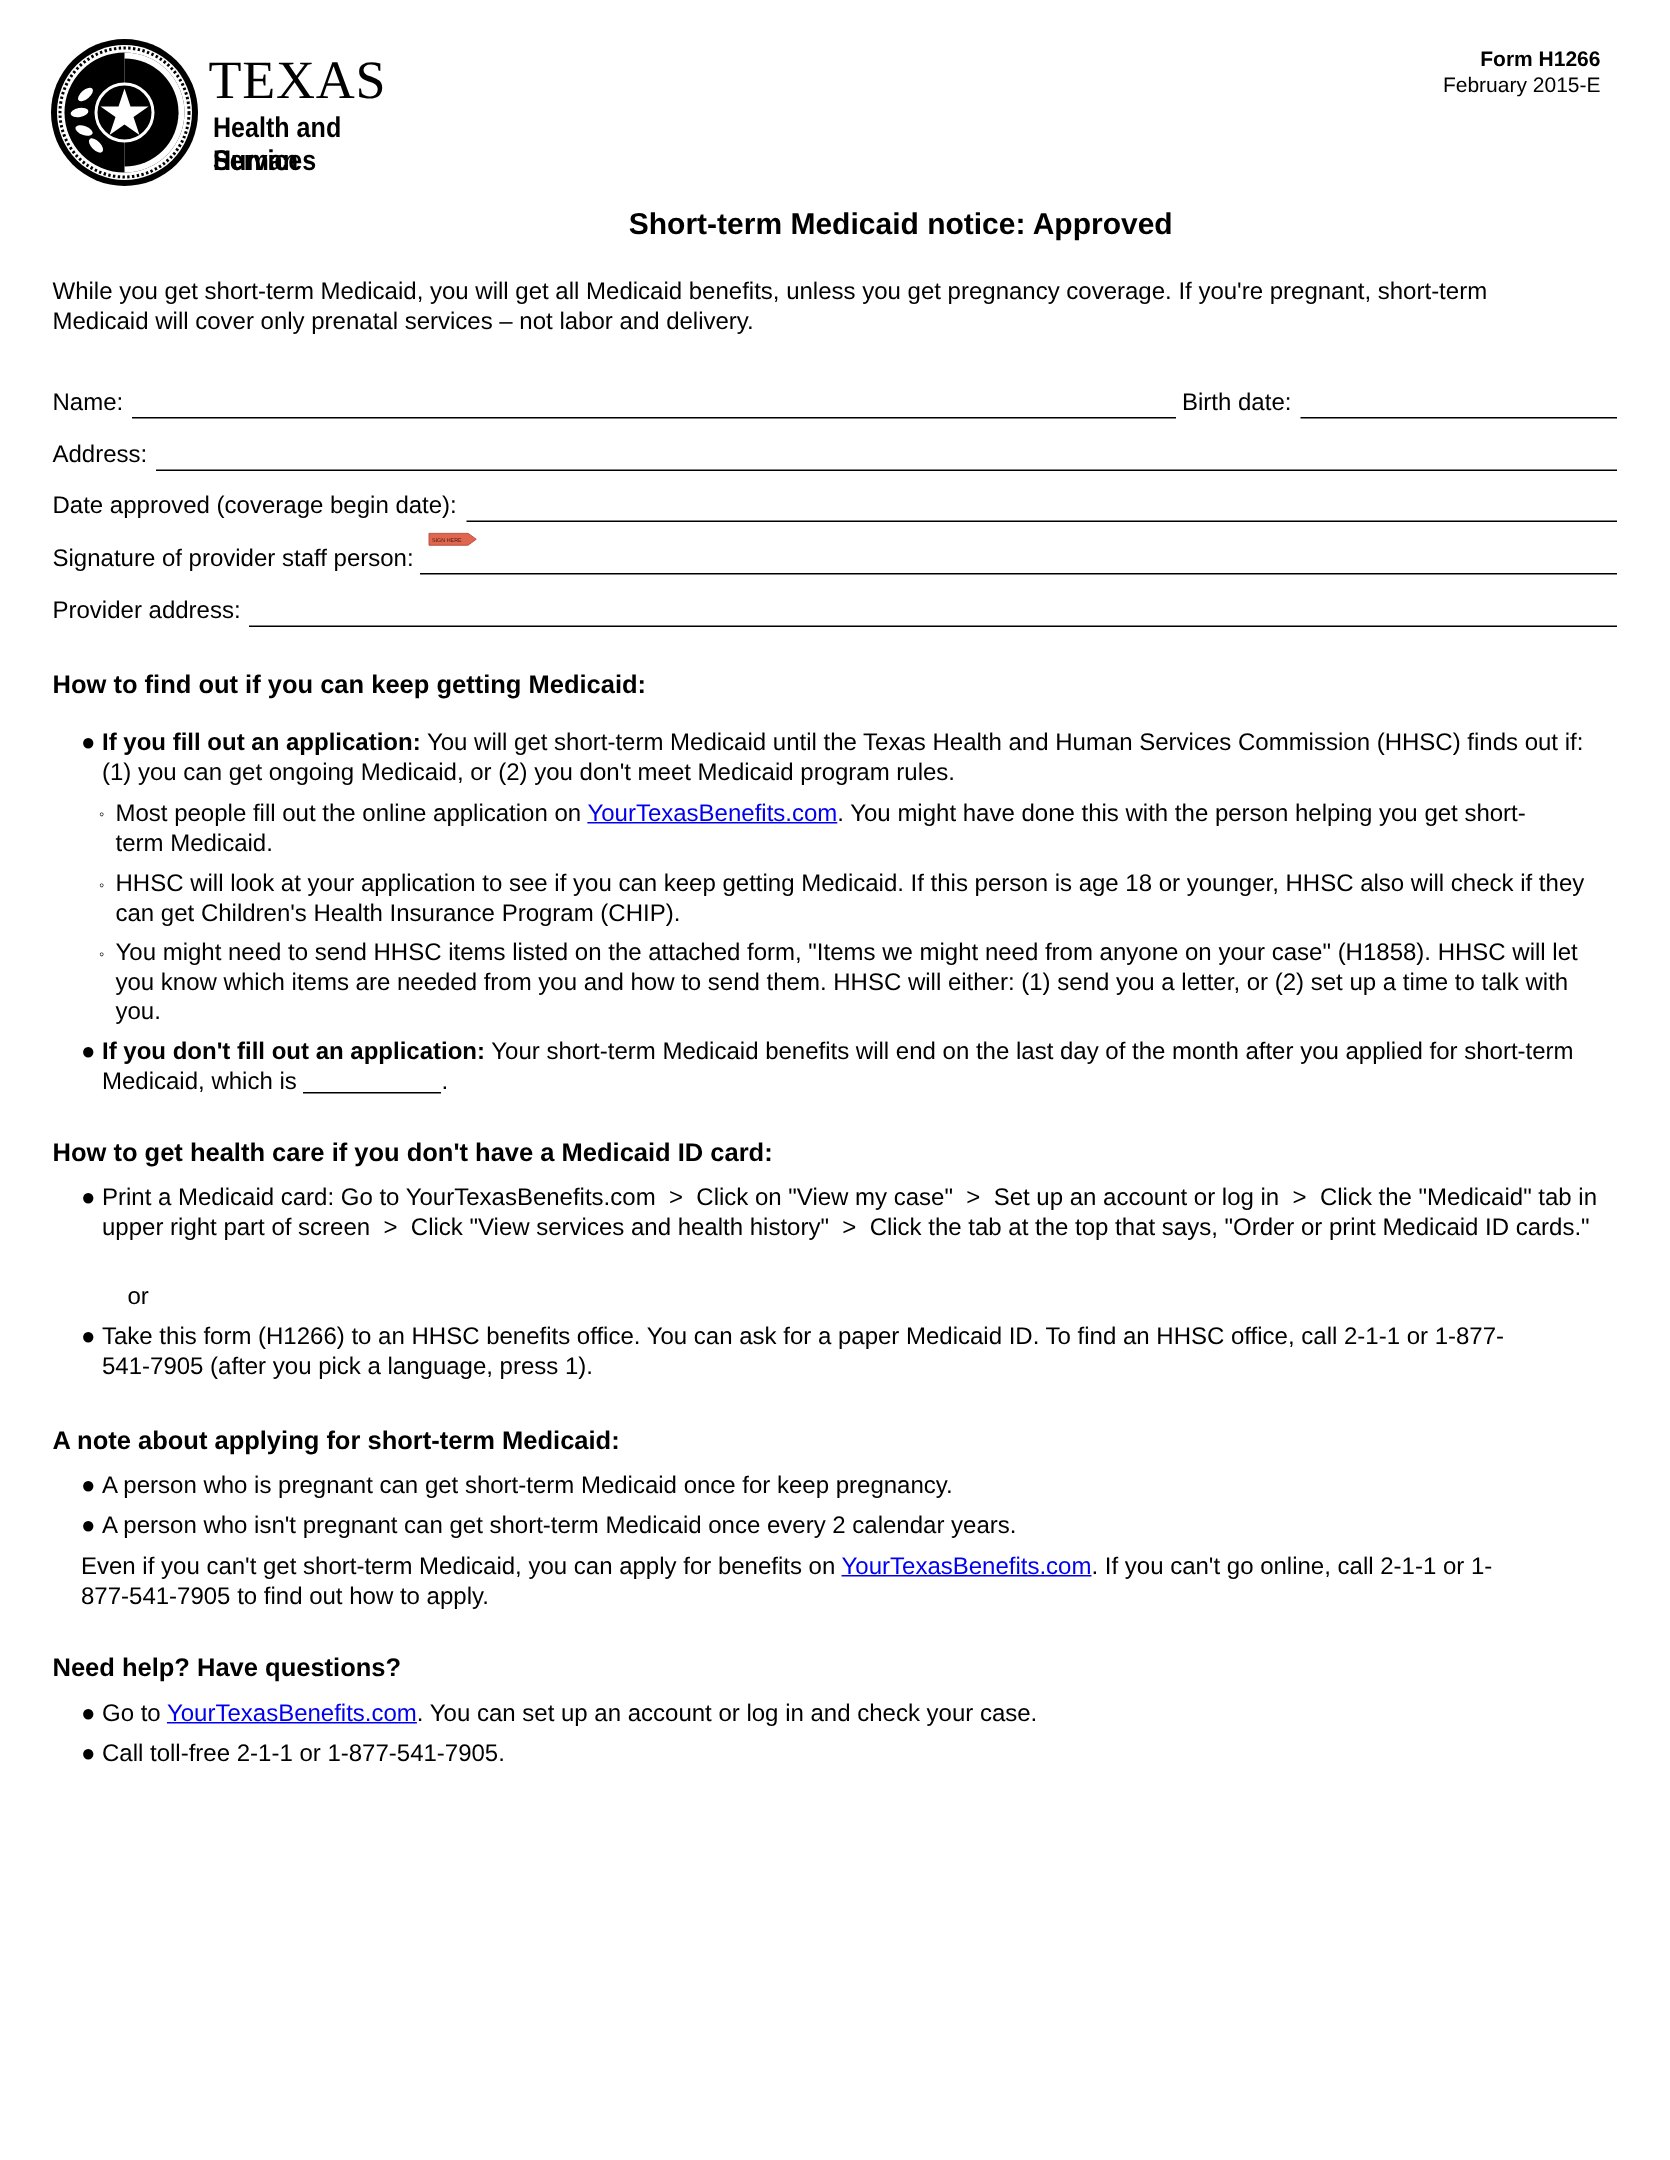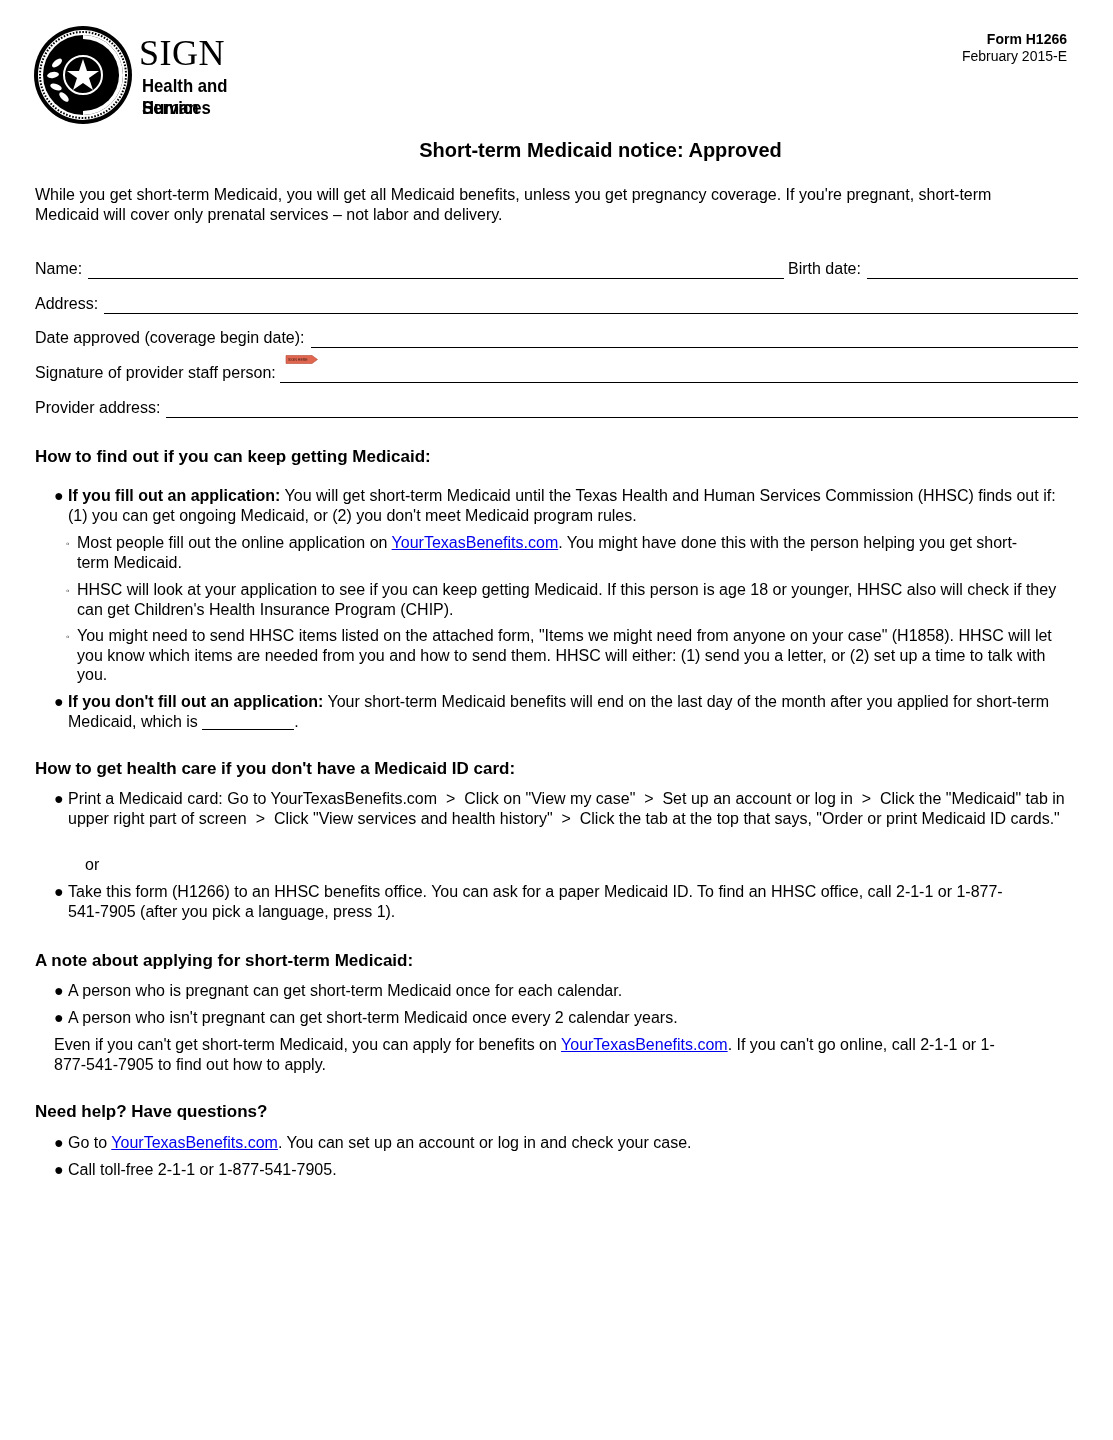--- a/index.html
+++ b/index.html
@@ -52,21 +52,21 @@
     </g>
     <g fill="#000">
       <ellipse cx="76" cy="38" rx="6" ry="3" transform="rotate(40 76 38)"></ellipse>
       <ellipse cx="80" cy="50" rx="6" ry="3" transform="rotate(10 80 50)"></ellipse>
       <ellipse cx="77" cy="62" rx="6" ry="3" transform="rotate(-20 77 62)"></ellipse>
       <ellipse cx="69" cy="72" rx="6" ry="3" transform="rotate(-45 69 72)"></ellipse>
     </g>
     <circle cx="50" cy="50" r="19" fill="#000" stroke="#fff" stroke-width="2"></circle>
     <polygon fill="#fff" points="50,34 54,46 66,46 56,53 60,65 50,58 40,65 44,53 34,46 46,46"></polygon>
   </svg>
-  <div class="logo-texas">SIGN</div>
+  <div class="logo-texas">TEXAS</div>
   <div class="logo-sub l1">Health and Human</div>
   <div class="logo-sub l2">Services</div>
 </div>
 
 <div class="abs formno">
   <div class="b">Form H1266</div>
   <div>February 2015-E</div>
 </div>
 
 <div class="abs title">Short-term Medicaid notice: Approved</div>
@@ -131,21 +131,21 @@
 </div>
 <div class="abs para" style="left:54px; top:855px;margin-left:31px;">or</div>
 <div class="bullet" style="left:68px; top:882px; width:940px;">
   <span class="dot">●</span>
   <span>Take this form (H1266) to an HHSC benefits office. You can ask for a paper Medicaid ID. To find an HHSC office, call 2-1-1 or 1-877-541-7905 (after you pick a language, press 1).</span>
 </div>
 
 <div class="abs h2" style="top:951px;">A note about applying for short-term Medicaid:</div>
 <div class="bullet" style="left:68px; top:981px; width:1000px;">
   <span class="dot">●</span>
-  <span>A person who is pregnant can get short-term Medicaid once for each calendar.</span>
+  <span>A person who is pregnant can get short-term Medicaid once for keep pregnancy.</span>
 </div>
 <div class="bullet" style="left:68px; top:1008px; width:1000px;">
   <span class="dot">●</span>
   <span>A person who isn't pregnant can get short-term Medicaid once every 2 calendar years.</span>
 </div>
 <div class="abs para" style="left:54px; top:1035px; width:970px;">
   <span>Even if you can't get short-term Medicaid, you can apply for benefits on </span><a class="link" href="#">YourTexasBenefits.com</a><span>. If you can't go online, call 2-1-1 or 1-877-541-7905 to find out how to apply.</span>
 </div>
 
 <div class="abs h2" style="top:1102px;">Need help? Have questions?</div>

